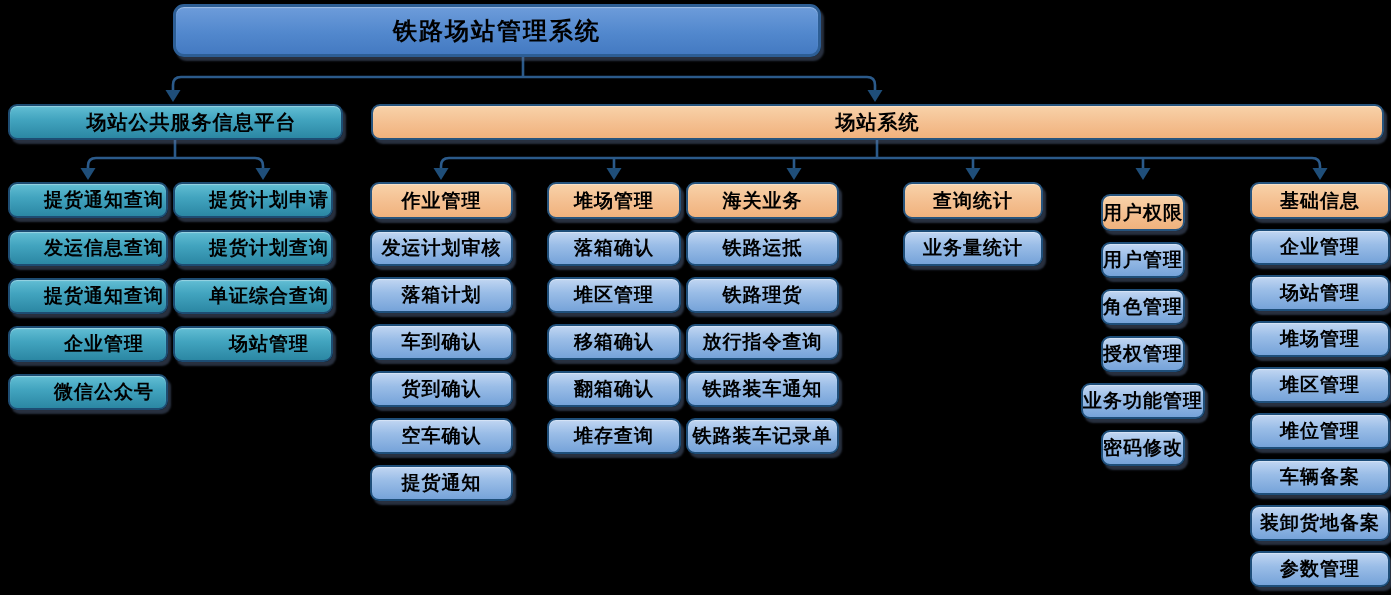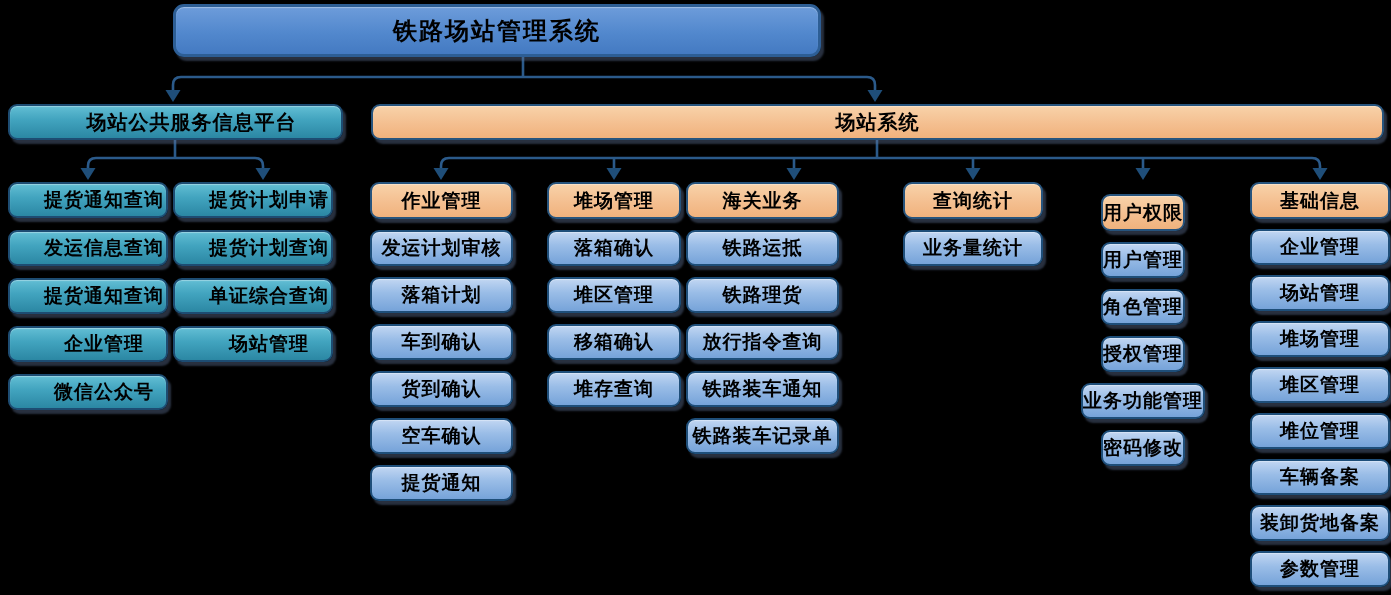--- a/index.html
+++ b/index.html
@@ -105,20 +105,21 @@
     <div class="box blue">货到确认</div>
     <div class="box blue">空车确认</div>
     <div class="box blue">提货通知</div>
   </div>
 
   <div id="col2" class="col">
     <div class="box orange h37">堆场管理</div>
     <div class="box blue">落箱确认</div>
     <div class="box blue">堆区管理</div>
     <div class="box blue">移箱确认</div>
+    <div class="box blue">翻箱确认</div>
     <div class="box blue">堆存查询</div>
   </div>
 
   <div id="col3" class="col">
     <div class="box orange h37">海关业务</div>
     <div class="box blue">铁路运抵</div>
     <div class="box blue">铁路理货</div>
     <div class="box blue">放行指令查询</div>
     <div class="box blue">铁路装车通知</div>
     <div class="box blue">铁路装车记录单</div>

